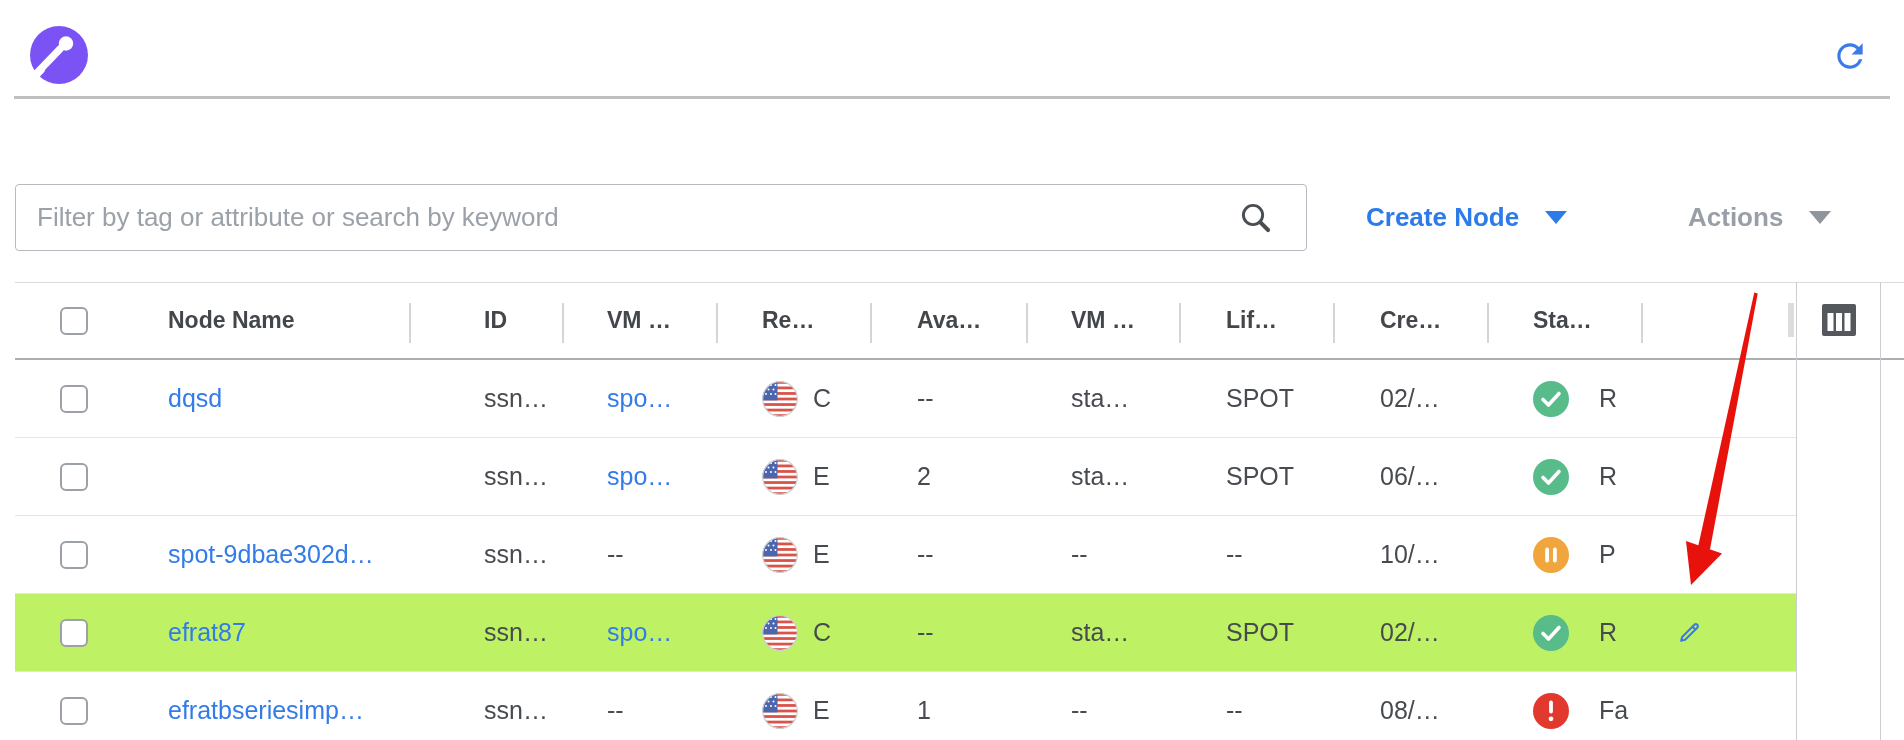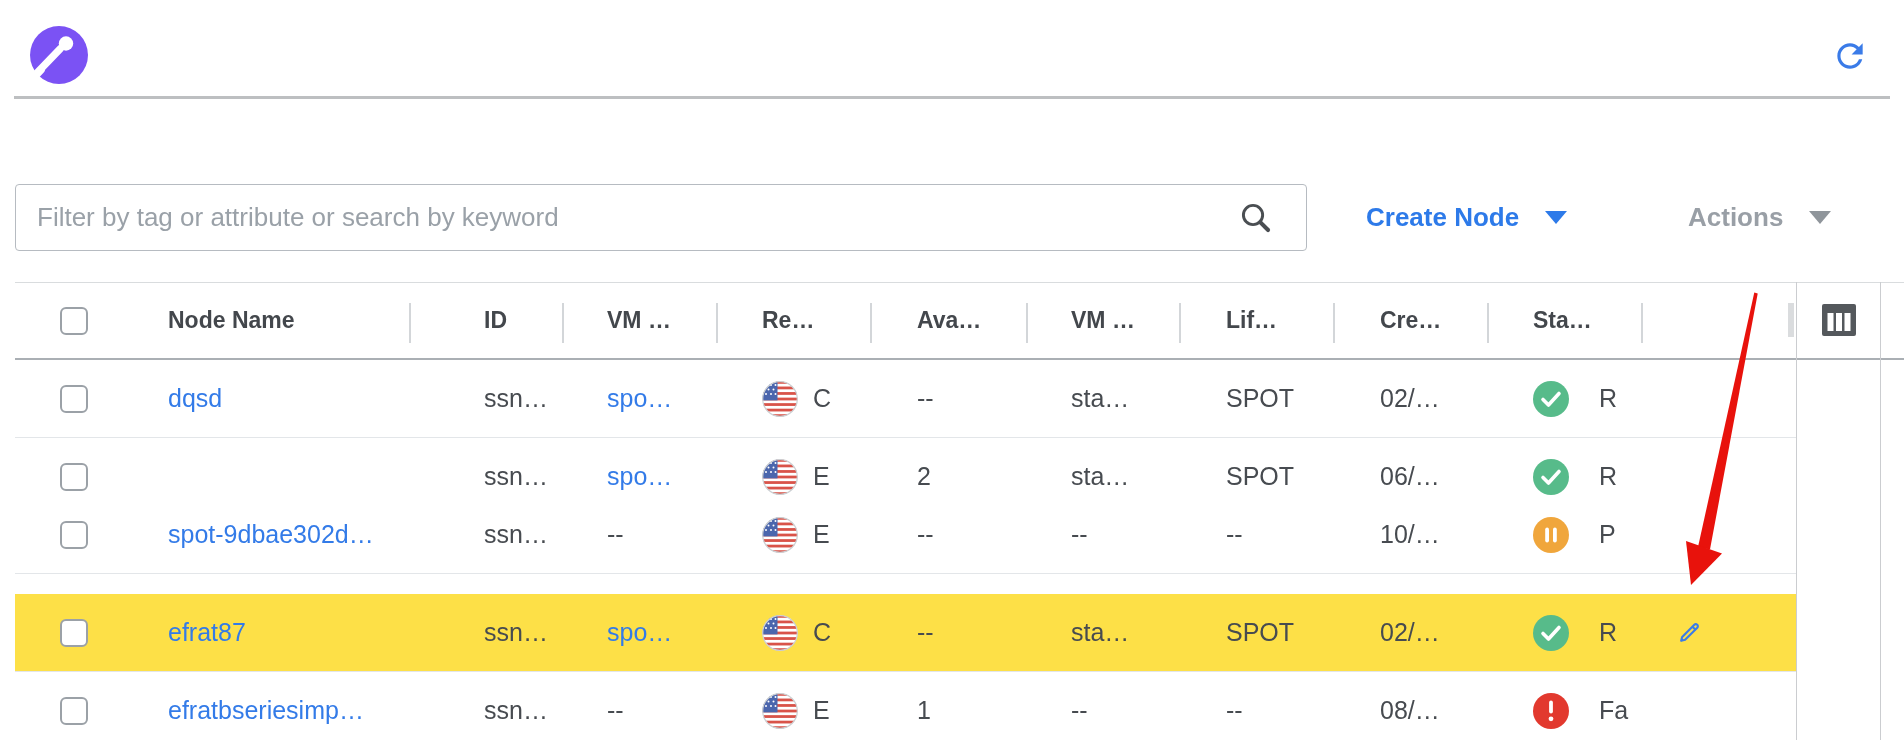--- a/index.html
+++ b/index.html
@@ -43,21 +43,21 @@
   .cell{position:absolute;top:0;height:100%;display:flex;align-items:center;font-size:25px;color:#474b50;white-space:nowrap;}
   .hcell{font-size:23px;font-weight:bold;color:#43474c;cursor:pointer;}
   .col-check{left:45px;} .col-name{left:115px;margin-left:38px;} .col-id{left:446px;margin-left:23px;} .col-vm{left:592px;}
   .col-region{left:747px;} .col-az{left:902px;} .col-vmstatus{left:1056px;}
   .col-lifecycle{left:1211px;} .col-created{left:1365px;} .col-status{left:1518px;} .col-actions{left:1661px;}
 
   .checkbox{width:28px;height:28px;box-sizing:border-box;border:2.5px solid #9ba1a7;border-radius:6px;
     background:#fff;cursor:pointer;}
   .row{position:absolute;left:15px;width:1781px;height:78px;box-sizing:border-box;
     border-bottom:1px solid #e3e6e9;background:#fff;}
-  .row.selected{background:#fde047;}
+  .row.selected{background:#bef264;}
   .link{color:#337be8;cursor:pointer;}
   .status-letter{margin-left:30px;}
   .region-letter{margin-left:15px;}
   .edit-btn{cursor:pointer;display:flex;align-items:center;}
 
   
   .overlay{position:absolute;left:0;top:0;pointer-events:none;z-index:50;}
 </style>
 </head>
 <body>
@@ -230,21 +230,21 @@
     <div class="cell col-created">06/…</div>
     <div class="cell col-status">
       <svg width="36" height="36" viewBox="0 0 36 36">
         <circle cx="18" cy="18" r="18" fill="#57bb8a"></circle>
         <polyline points="10,18.5 15.5,24 26,12.5" fill="none" stroke="#ffffff" stroke-width="3.6" stroke-linecap="round" stroke-linejoin="round"></polyline>
       </svg>
       <span class="status-letter">R</span>
     </div>
   </div>
 
-  <div class="row" style="top:496px">
+  <div class="row" style="top:516px">
     <div class="cell col-check">
         <div class="checkbox"></div>
       </div>
     <div class="cell col-name link">spot-9dbae302d…</div>
     <div class="cell col-id">ssn…</div>
     <div class="cell col-vm">--</div>
     <div class="cell col-region">
       <svg width="36" height="36" viewBox="0 0 36 36">
         <defs>
             <clipPath id="fc3">

